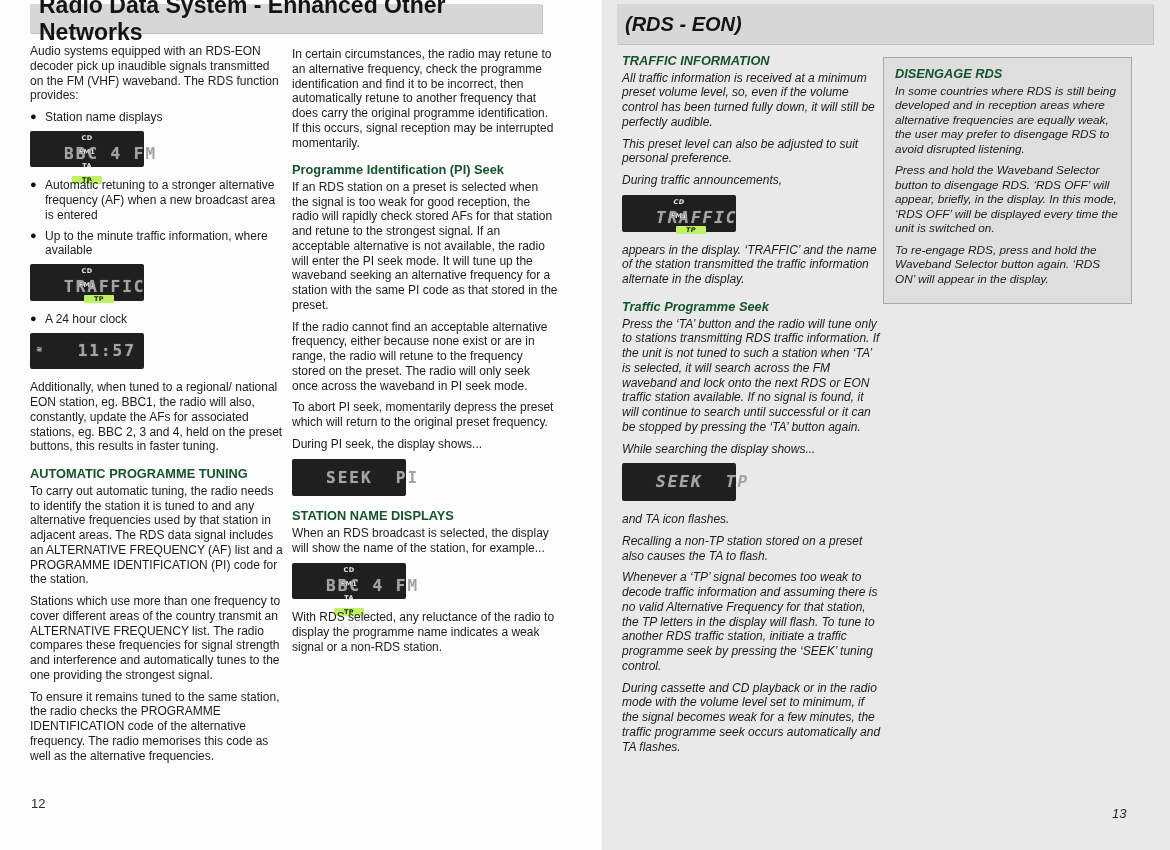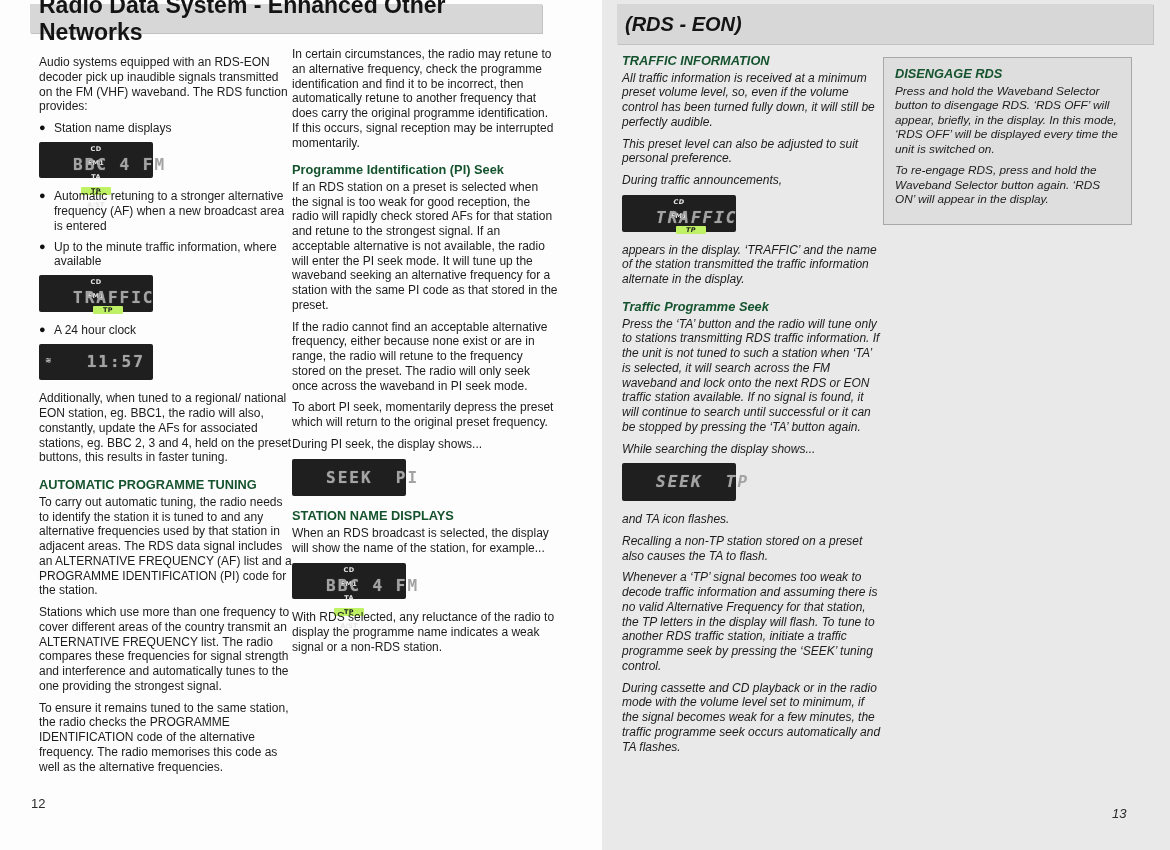--- a/index.html
+++ b/index.html
@@ -14,21 +14,21 @@
 
   .band { position:absolute; background:#d7d7d7; display:flex; align-items:center;
           box-shadow:1px 1px 0 #c2c2c2; }
   #band12 { left:30px; top:4px; width:512px; height:29px; padding-left:9px; }
   #band13 { left:15px; top:4px; width:536px; height:40px; padding-left:8px; }
   .band-title { font-weight:bold; color:#141414; }
   #band12 .band-title { font-size:23px; }
   #band13 .band-title { font-size:20px; }
 
   .col { position:absolute; font-size:12px; line-height:1.23; }
-  #p12c1 { left:30px;  top:55px; width:254px;margin-left:9px; }
+  #p12c1 { left:30px;  top:44px; width:254px; }
   #p12c2 { left:292px; top:47px; width:266px; }
   #p13c1 { left:20px;  top:53px; width:261px; }
 
   .col p { margin-bottom:7px; }
   .sec  { font-size:12.8px; font-weight:bold; margin:12px 0 2px; color:#14532d; }
   .sec.first { margin-top:0; }
 
   .bullet { display:flex; margin-bottom:6px; }
   .bullet .dot { flex:0 0 15px; font-size:11px; line-height:1.25; color:#101010; }
 
@@ -186,18 +186,19 @@
     </div>
 
     <p>and TA icon flashes.</p>
     <p>Recalling a non-TP station stored on a preset also causes the TA to flash.</p>
     <p>Whenever a ‘TP’ signal becomes too weak to decode traffic information and assuming there is no valid Alternative Frequency for that station, the TP letters in the display will flash. To tune to another RDS traffic station, initiate a traffic programme seek by pressing the ‘SEEK’ tuning control.</p>
     <p>During cassette and CD playback or in the radio mode with the volume level set to minimum, if the signal becomes weak for a few minutes, the traffic programme seek occurs automatically and TA flashes.</p>
   </div>
 
   <div id="sidebar">
     <h2 class="sec">DISENGAGE RDS</h2>
+    <p>In some countries where RDS is still being developed and in reception areas where alternative frequencies are equally weak, the user may prefer to disengage RDS to avoid disrupted listening.</p>
     <p>Press and hold the Waveband Selector button to disengage RDS. ‘RDS OFF’ will appear, briefly, in the display. In this mode, ‘RDS OFF’ will be displayed every time the unit is switched on.</p>
     <p>To re-engage RDS, press and hold the Waveband Selector button again. ‘RDS ON’ will appear in the display.</p>
   </div>
 
   <div class="pagenum" id="pn13">13</div>
 </div>
 
 </body></html>

